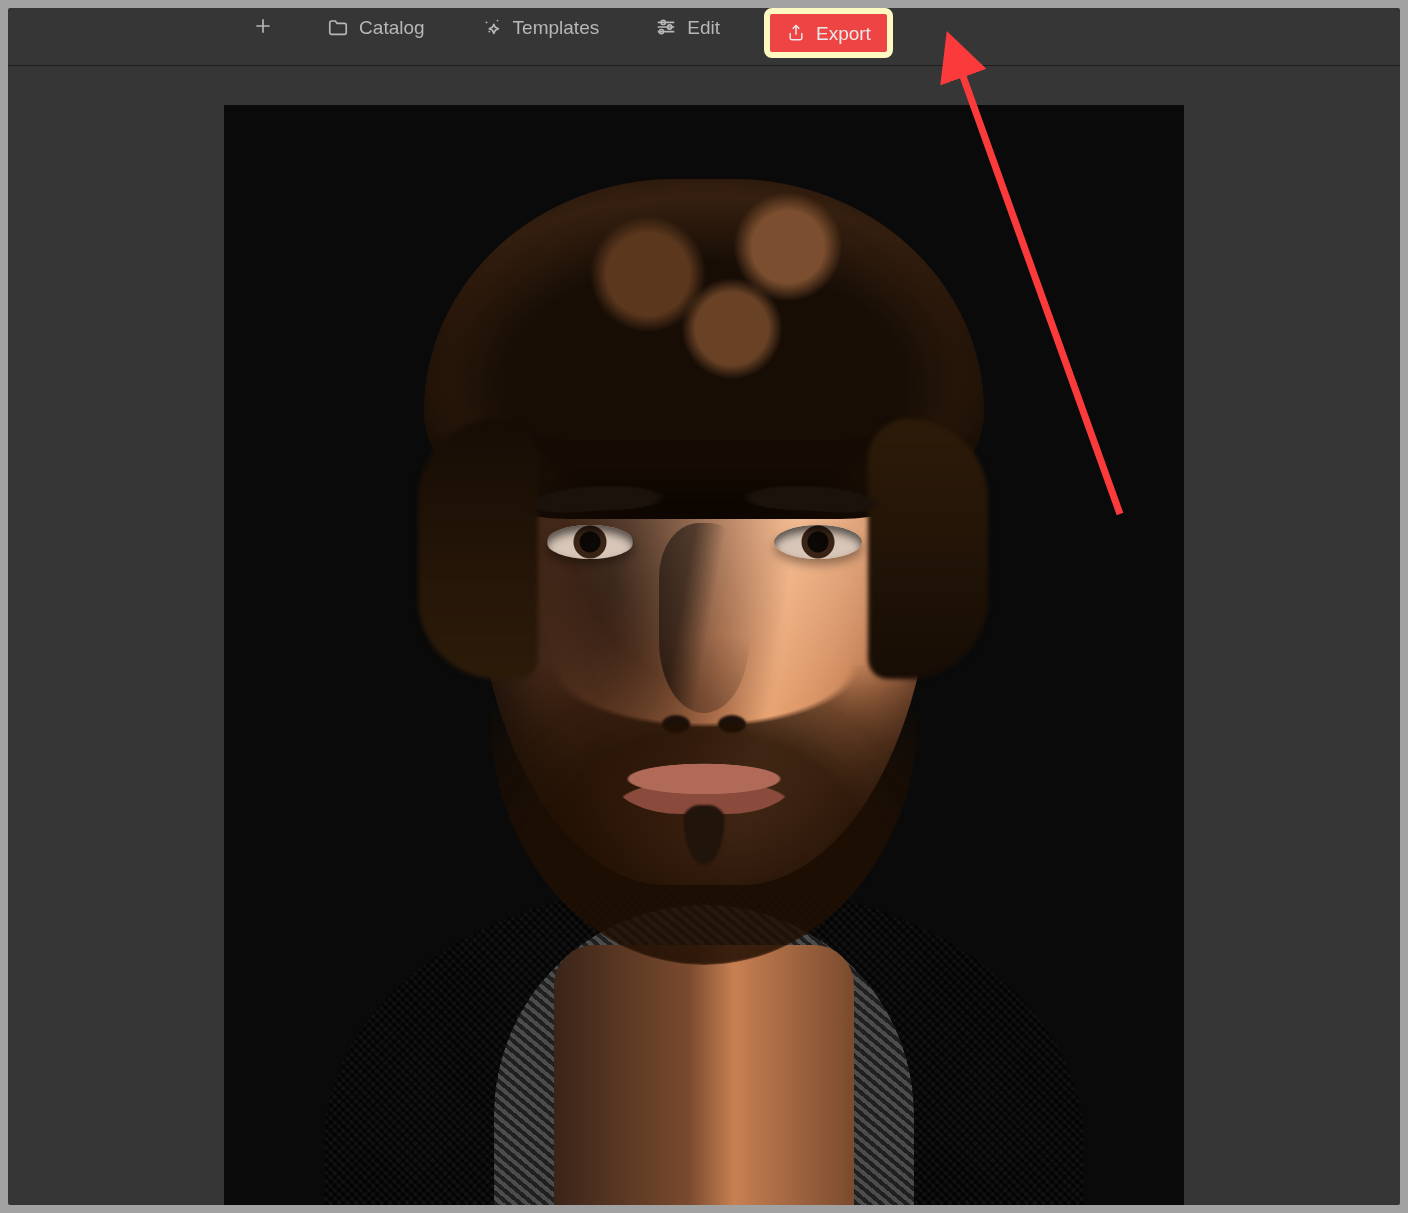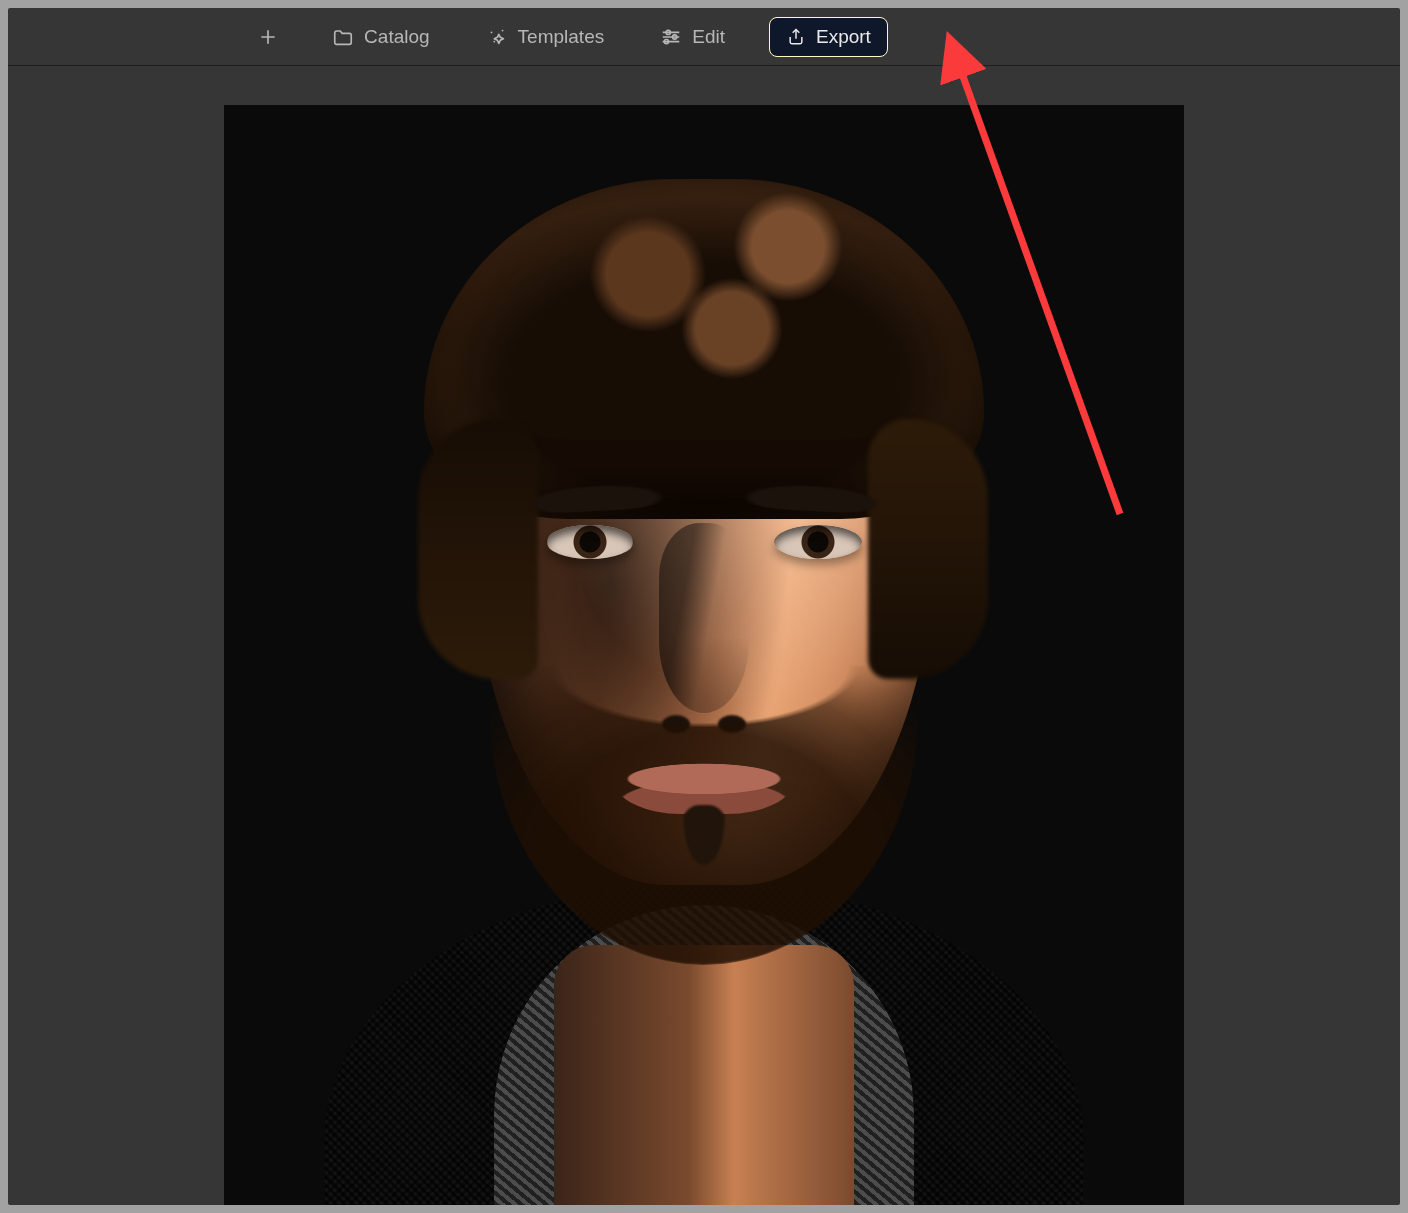--- a/index.html
+++ b/index.html
@@ -18,41 +18,41 @@
       background: #363636;
       border-radius: 2px;
       display: flex;
       flex-direction: column;
       overflow: hidden;
     }
     .toolbar {
       height: 58px;
       border-bottom: 1px solid #1f1f1f;
       display: flex;
-      align-items: center;
+      align-items: flex-start;
       justify-content: center;
       gap: 32px;
       padding: 0 16px;
     }
     .tb-item {
       display: inline-flex;
       align-items: center;
       gap: 10px;
       color: #b7b7b7;
       font-size: 19px;
       cursor: pointer;
       padding: 8px 12px;
       border-radius: 8px;
       line-height: 1;
     }
     .tb-item.icon-only { padding: 8px 10px; }
     .tb-item.active {
-      background: #0f172a;
+      background: #ef4444;
       color: #e9e9e9;
-      border: 1px solid #fef9c3;
+      border: 6px solid #fef9c3;
       padding: 9px 16px;
     }
     .tb-icon {
       display: inline-flex;
       align-items: center;
       justify-content: center;
     }
     .tb-icon svg { stroke: currentColor; fill: none; }
     .spacer-right { width: 240px; }
     .canvas-wrap {

